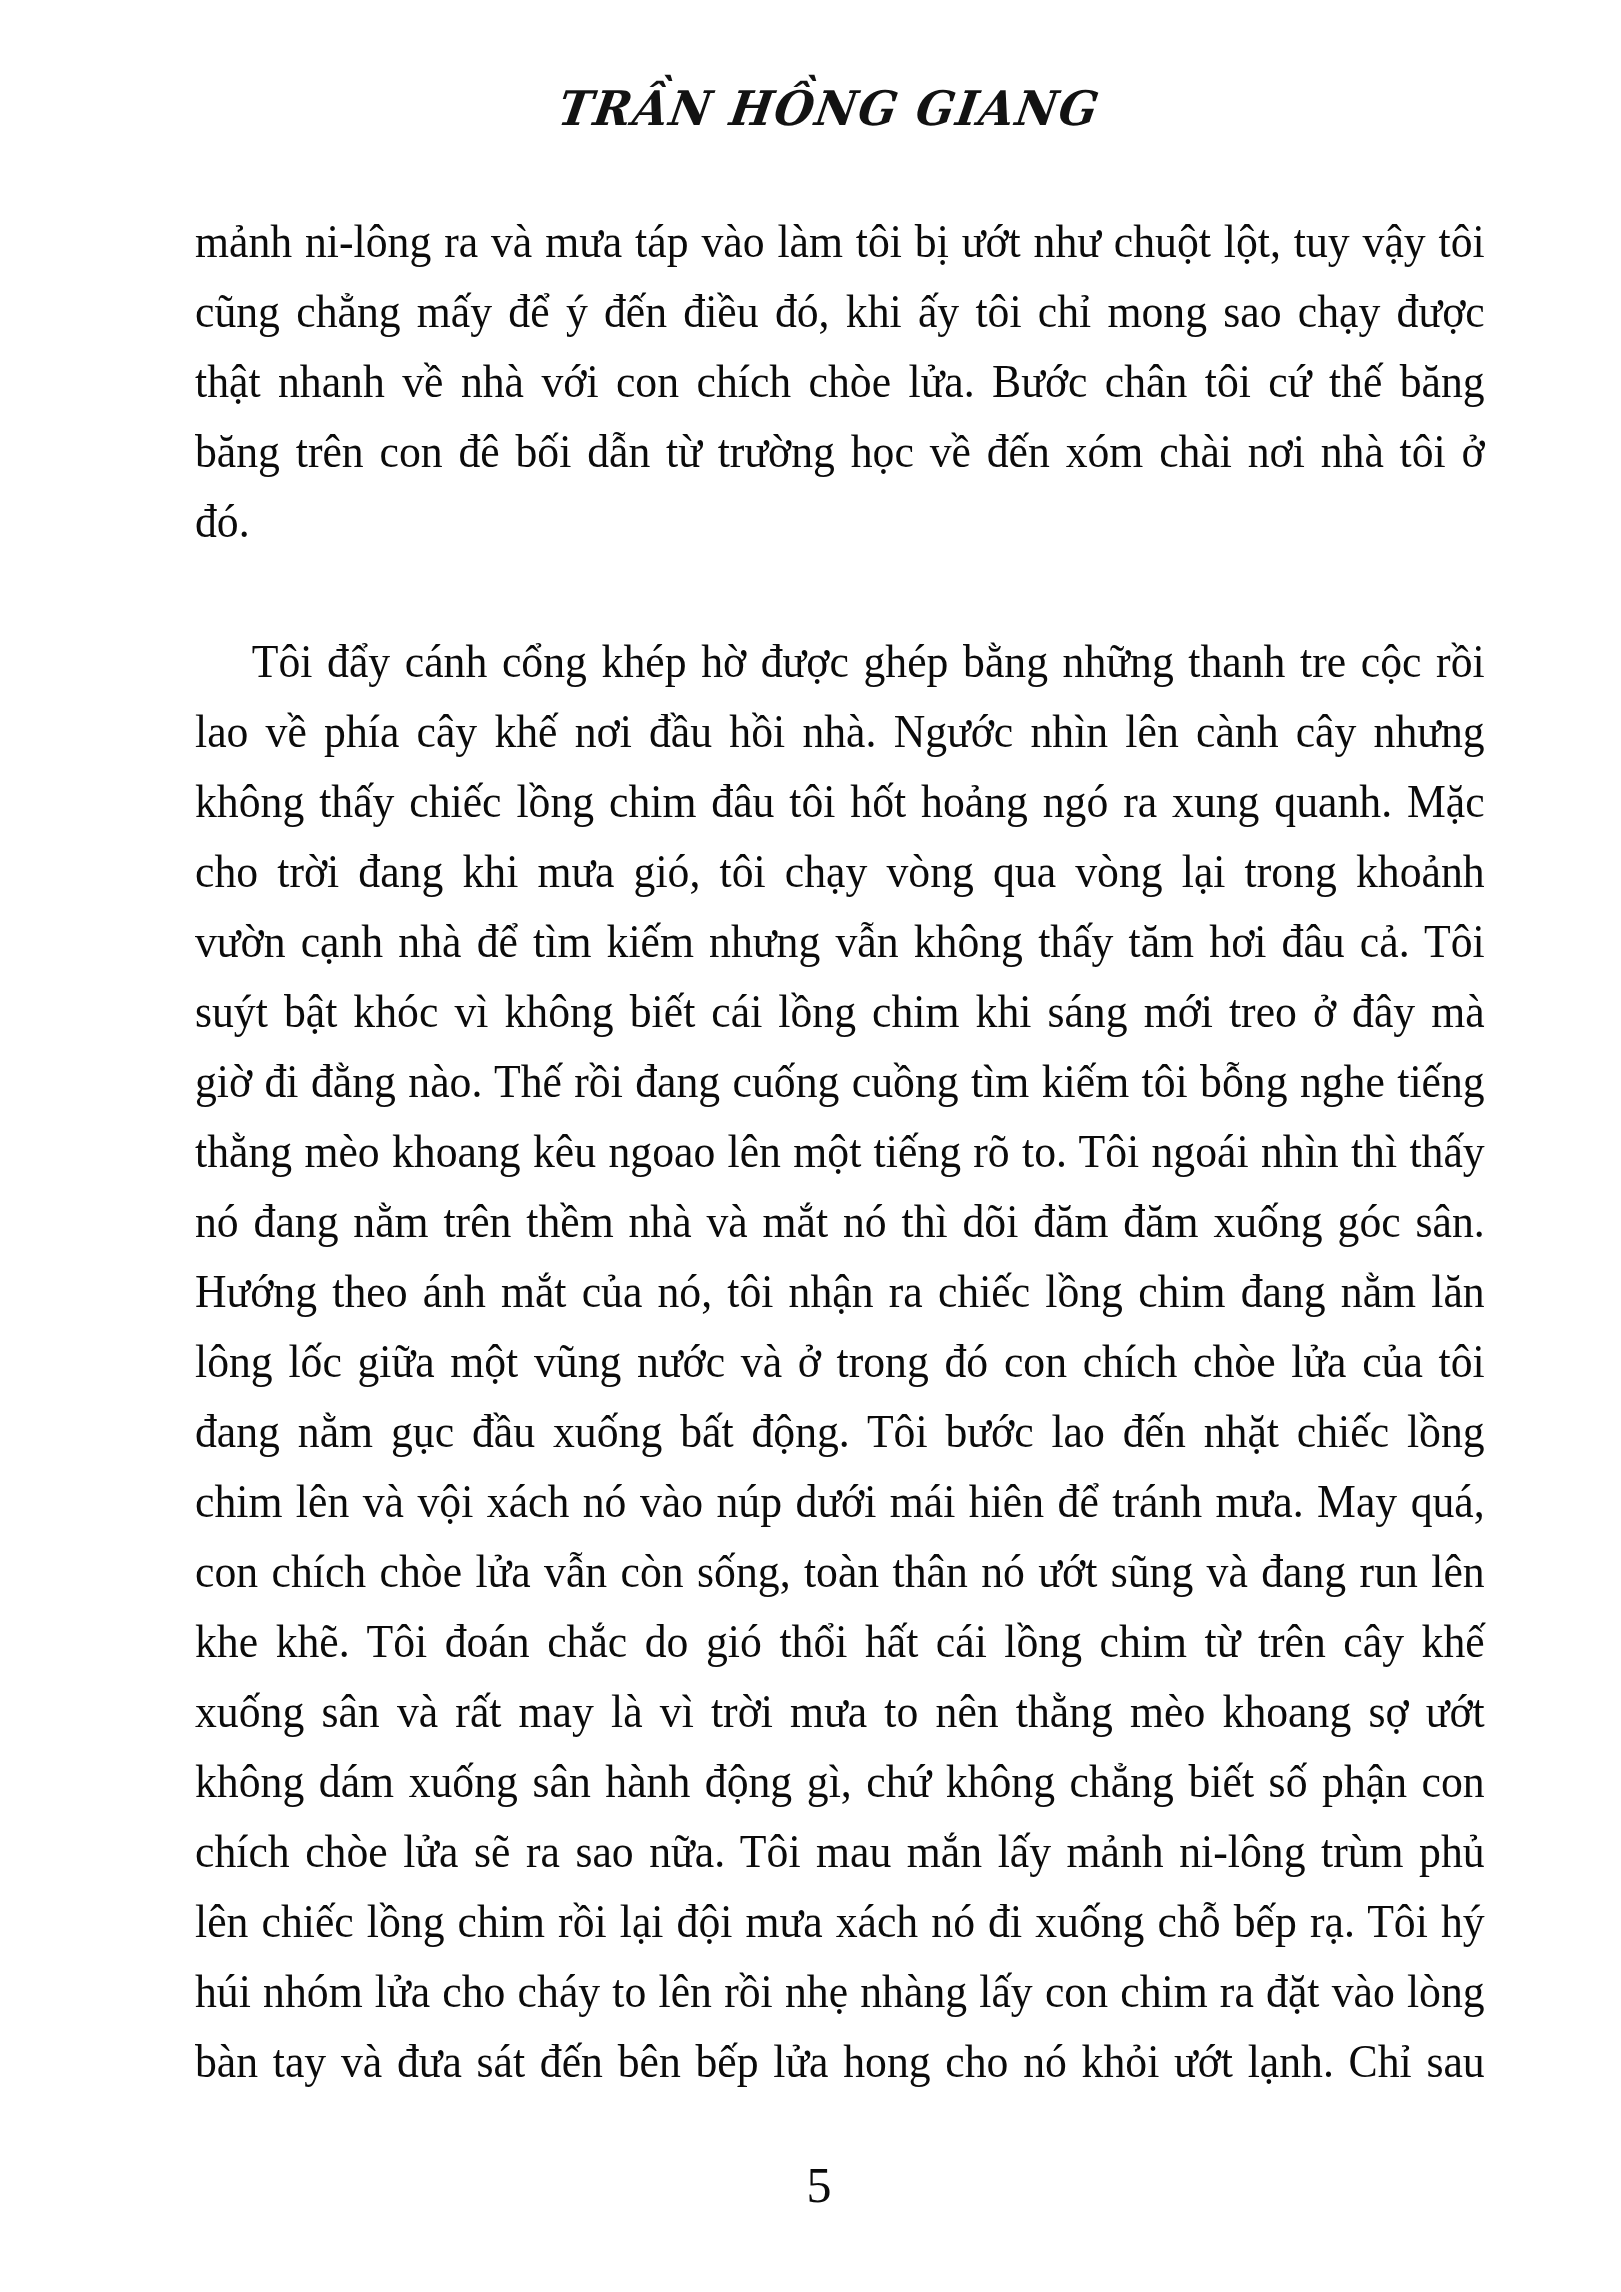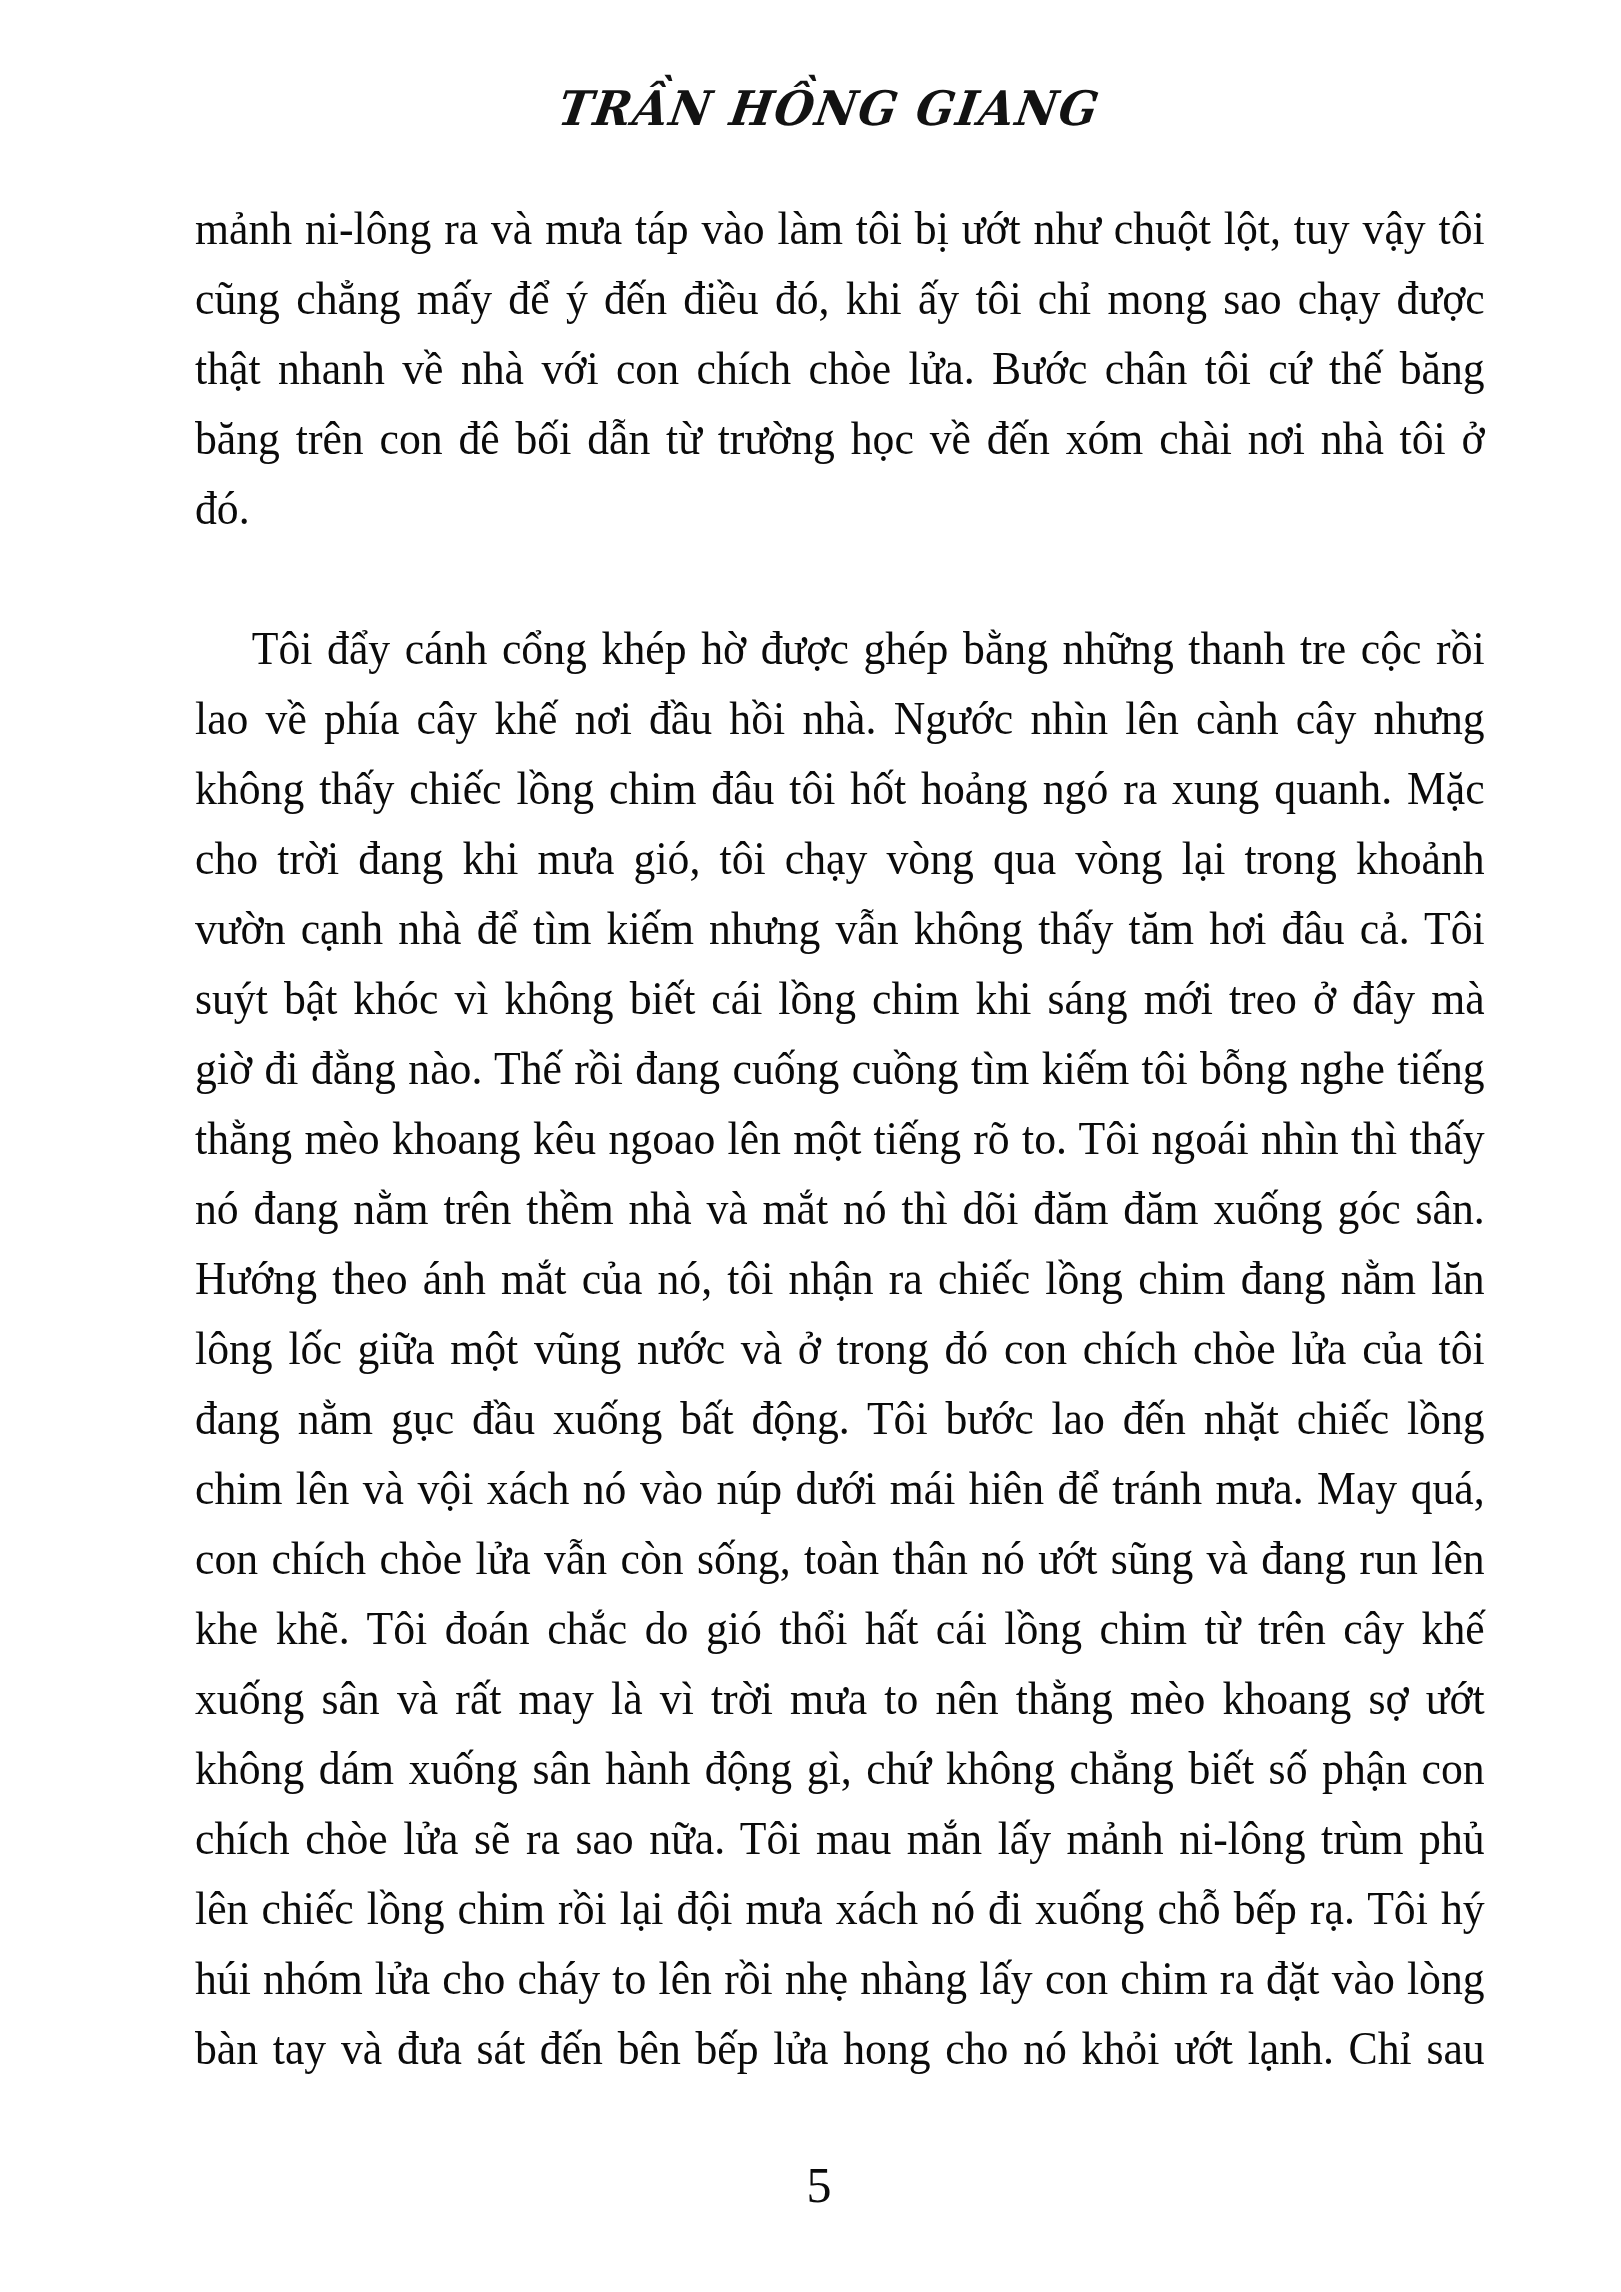--- a/index.html
+++ b/index.html
@@ -36,21 +36,21 @@
     letter-spacing: 1.8px;
     color: #121212;
     transform: skewX(-9deg) scaleY(1.06);
     -webkit-font-smoothing: antialiased;
   }
 
   
   .text-block {
     position: absolute;
     left: 195px;
-    top: 193px;
+    top: 206px;
     width: 1290px;
   }
 
   .para {
     font-family: "Liberation Serif", "DejaVu Serif", serif;
     font-size: 47px;
     line-height: 70px;
     color: #0b0b0b;
     text-align: justify;
     text-justify: inter-word;

